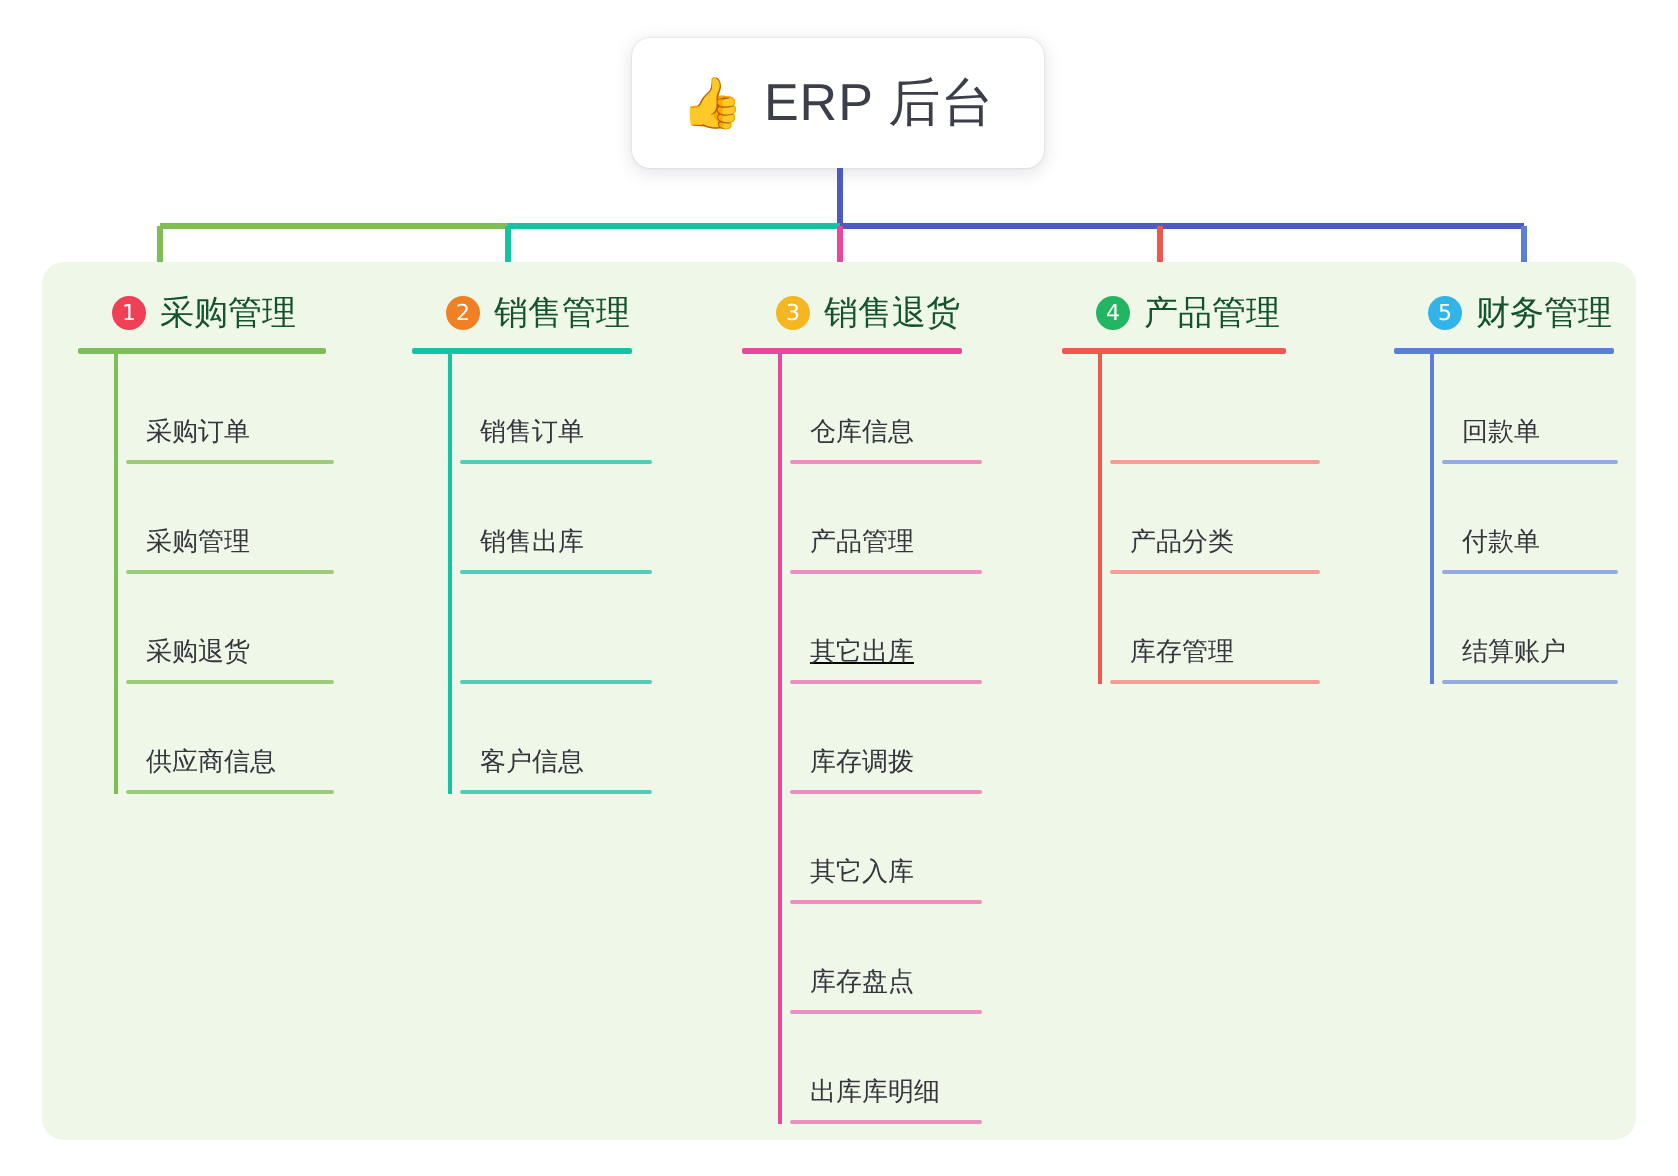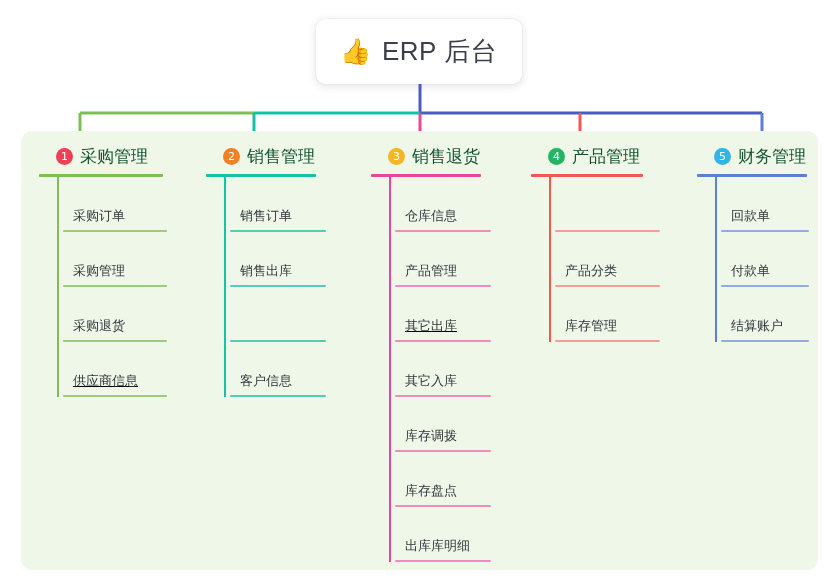--- a/index.html
+++ b/index.html
@@ -172,21 +172,21 @@
             <div class="leaf-rule" style="background: rgb(156, 203, 121);"></div>
           </div>
           <div class="leaf" style="width: 104px;">
             <div class="leaf-label">采购管理</div>
             <div class="leaf-rule" style="background: rgb(156, 203, 121);"></div>
           </div>
           <div class="leaf" style="width: 104px;">
             <div class="leaf-label">采购退货</div>
             <div class="leaf-rule" style="background: rgb(156, 203, 121);"></div>
           </div>
-          <div class="leaf" style="width: 104px; text-decoration: underline;">
+          <div class="leaf" style="width: 104px;">
             <div class="leaf-label">供应商信息</div>
             <div class="leaf-rule" style="background: rgb(156, 203, 121);"></div>
           </div>
         </div>
       </div>
       <div class="column" style="left: 206px; width: 134px;">
         <div class="col-head">
           <span class="badge" style="background: rgb(240, 128, 36);">2</span>
           <span class="col-title">销售管理</span>
         </div>
@@ -224,25 +224,25 @@
           </div>
           <div class="leaf" style="width: 96px;">
             <div class="leaf-label">产品管理</div>
             <div class="leaf-rule" style="background: rgb(238, 142, 192);"></div>
           </div>
           <div class="leaf" style="width: 96px; text-decoration: underline;">
             <div class="leaf-label">其它出库</div>
             <div class="leaf-rule" style="background: rgb(238, 142, 192);"></div>
           </div>
           <div class="leaf" style="width: 96px;">
+            <div class="leaf-label">库存调拨</div>
+            <div class="leaf-rule" style="background: rgb(238, 142, 192);"></div>
+          </div>
+          <div class="leaf" style="width: 96px;">
             <div class="leaf-label">其它入库</div>
-            <div class="leaf-rule" style="background: rgb(238, 142, 192);"></div>
-          </div>
-          <div class="leaf" style="width: 96px;">
-            <div class="leaf-label">库存调拨</div>
             <div class="leaf-rule" style="background: rgb(238, 142, 192);"></div>
           </div>
           <div class="leaf" style="width: 96px;">
             <div class="leaf-label">库存盘点</div>
             <div class="leaf-rule" style="background: rgb(238, 142, 192);"></div>
           </div>
           <div class="leaf" style="width: 96px;">
             <div class="leaf-label">出库库明细</div>
             <div class="leaf-rule" style="background: rgb(238, 142, 192);"></div>
           </div>

